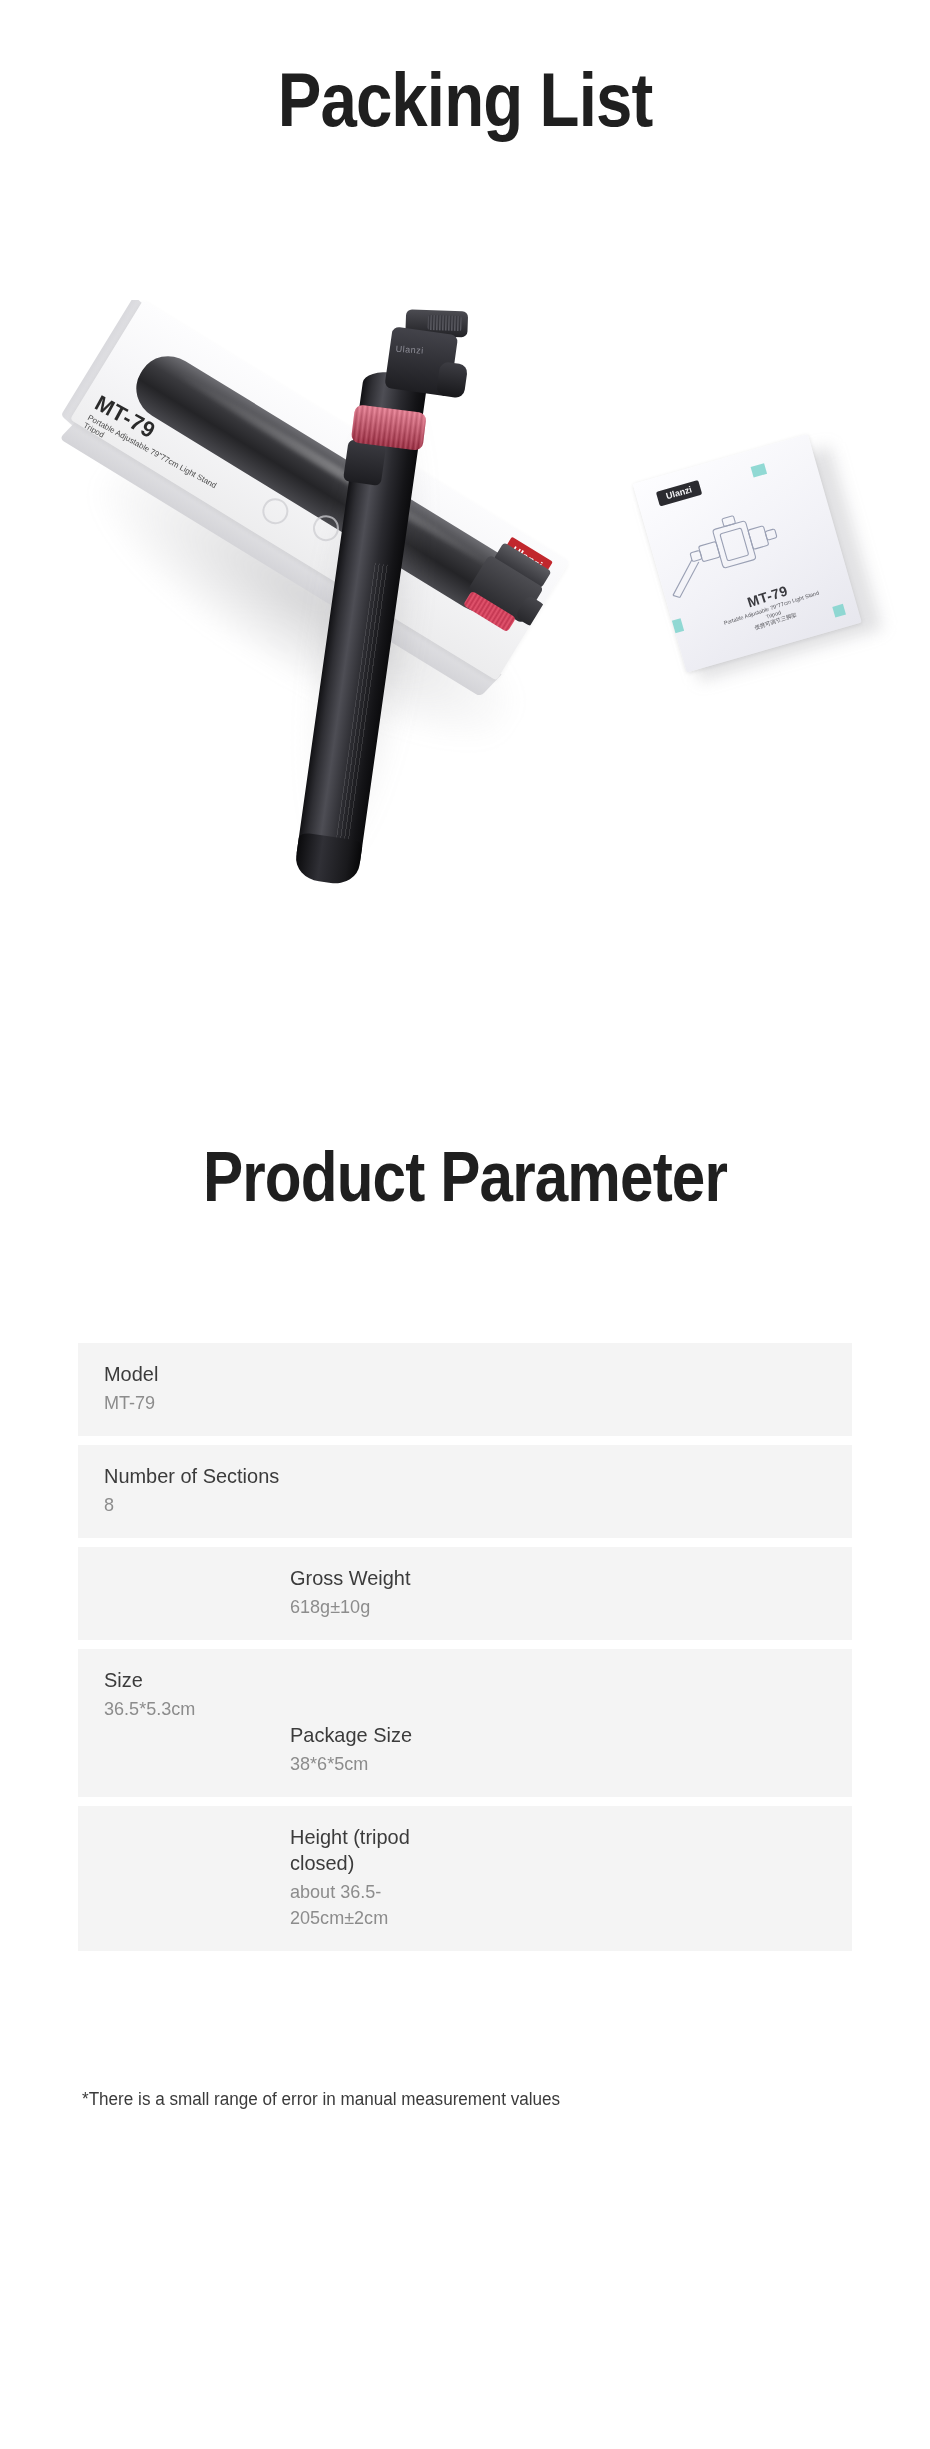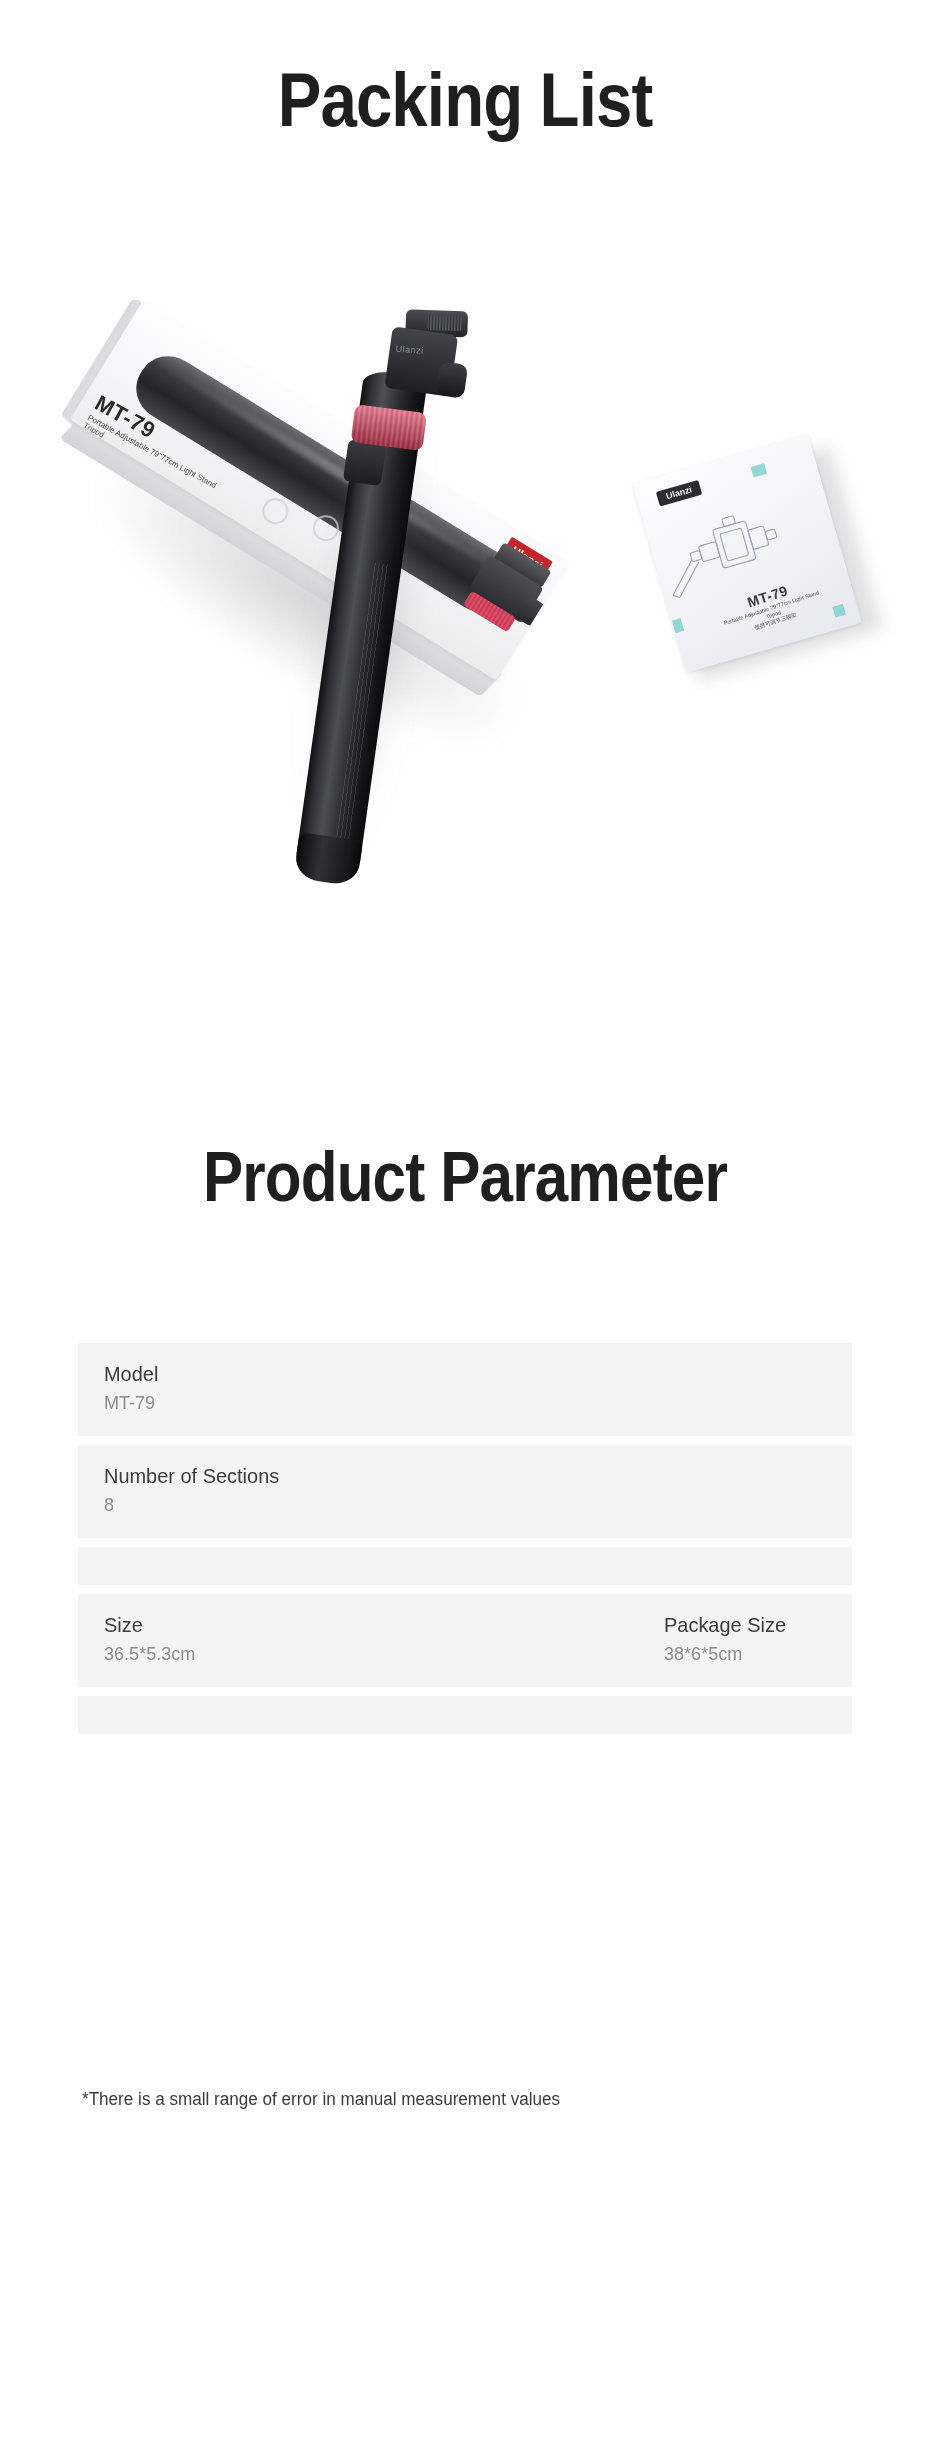--- a/index.html
+++ b/index.html
@@ -350,20 +350,21 @@
     position: absolute;
     left: 78px;
     top: 1343px;
     width: 774px;
   }
   .param-row {
     display: flex;
     background: #f4f4f4;
     margin-bottom: 9px;
     padding: 18px 0 20px 26px;
+    flex-direction: column;
   }
   .param-cell {
     width: 50%;
     padding-right: 14px;
   }
   .param-cell.second { padding-left: 186px; width: 50%; }
   .param-label {
     font-size: 21px;
     color: #3b3b3b;
     line-height: 26px;
@@ -488,28 +489,36 @@
         <div class="param-value">MT-79</div>
       </div>
     </div>
     <div class="param-row">
       <div class="param-cell">
         <div class="param-label">Number of Sections</div>
         <div class="param-value">8</div>
       </div>
     </div>
     <div class="param-row">
+      <div class="param-cell second">
+        <div class="param-label">Gross Weight</div>
+        <div class="param-value">618g±10g</div>
+      </div>
     </div>
     <div class="param-row">
       <div class="param-cell">
         <div class="param-label">Size</div>
         <div class="param-value">36.5*5.3cm</div>
       </div>
       <div class="param-cell second">
         <div class="param-label">Package Size</div>
         <div class="param-value">38*6*5cm</div>
       </div>
     </div>
     <div class="param-row">
+      <div class="param-cell second">
+        <div class="param-label">Height (tripod closed)</div>
+        <div class="param-value">about 36.5-205cm±2cm</div>
+      </div>
     </div>
   </div>
 
 <div id="table-footnote">*There is a small range of error in manual measurement values</div>
 
 </body></html>

